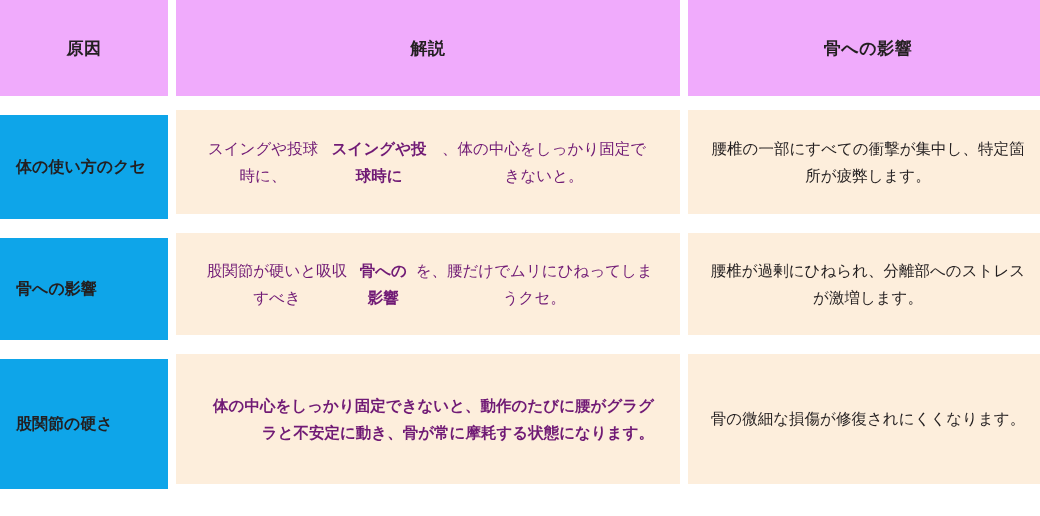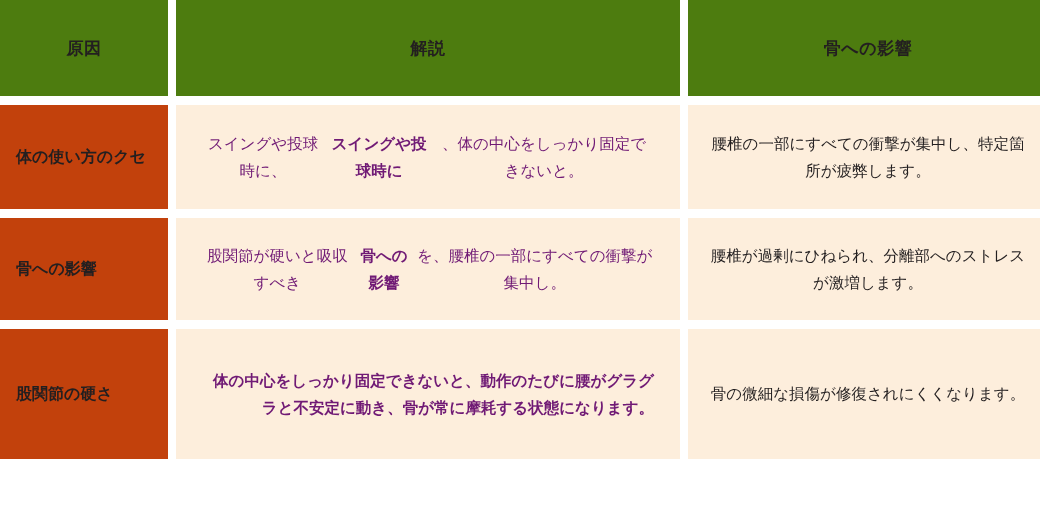--- a/index.html
+++ b/index.html
@@ -24,43 +24,44 @@
   .table col.c1 { width: 168px; }
   .table col.c2 { width: 504px; }
   .table col.c3 { width: 360px; }
 
   th, td {
     padding: 0;
     vertical-align: middle;
   }
 
   .header-cell {
-    background: #4d7c0f;
+    background: #f0abfc;
     height: 96px;
     text-align: center;
     font-weight: bold;
     font-size: 17px;
     letter-spacing: 0.5px;
     color: #231f20;
     display: flex;
     align-items: center;
     justify-content: center;
   }
 
   .cause-cell {
-    background: #c2410c;
+    background: #0ea5e9;
     min-height: 102px;
     display: flex;
     align-items: center;
     padding: 14px 16px;
     box-sizing: border-box;
     font-weight: bold;
     font-size: 16px;
     line-height: 1.55;
     color: #231f20;
+    margin-top: 10px;
   }
 
   .desc-cell {
     background: #fdeedc;
     min-height: 102px;
     display: flex;
     align-items: center;
     justify-content: center;
     padding: 16px 26px;
     box-sizing: border-box;
@@ -135,21 +136,21 @@
       </td>
     </tr>
     <tr class="row2">
       <td>
         <div class="cause-cell">骨への影響</div>
       </td>
       <td>
         <div class="desc-cell">
             <span>股関節が硬いと吸収すべき</span>
             <span class="b">骨への影響</span>
-            <span>を、腰椎の一部にすべての衝撃が集中し。</span>
+            <span>を、腰だけでムリにひねってしまうクセ。</span>
           </div>
       </td>
       <td>
         <div class="effect-cell">腰椎が過剰にひねられ、分離部へのストレスが激増します。</div>
       </td>
     </tr>
     <tr class="row3">
       <td>
         <div class="cause-cell">股関節の硬さ</div>
       </td>

